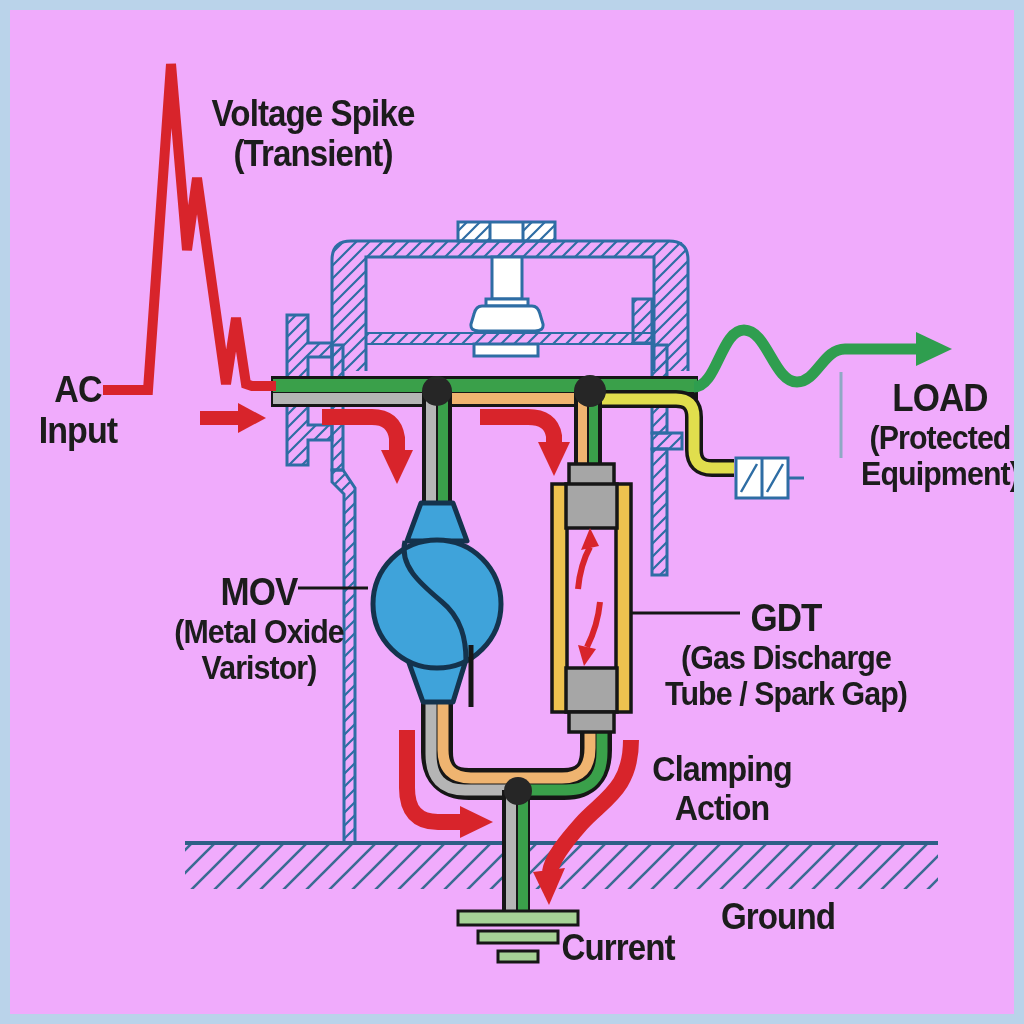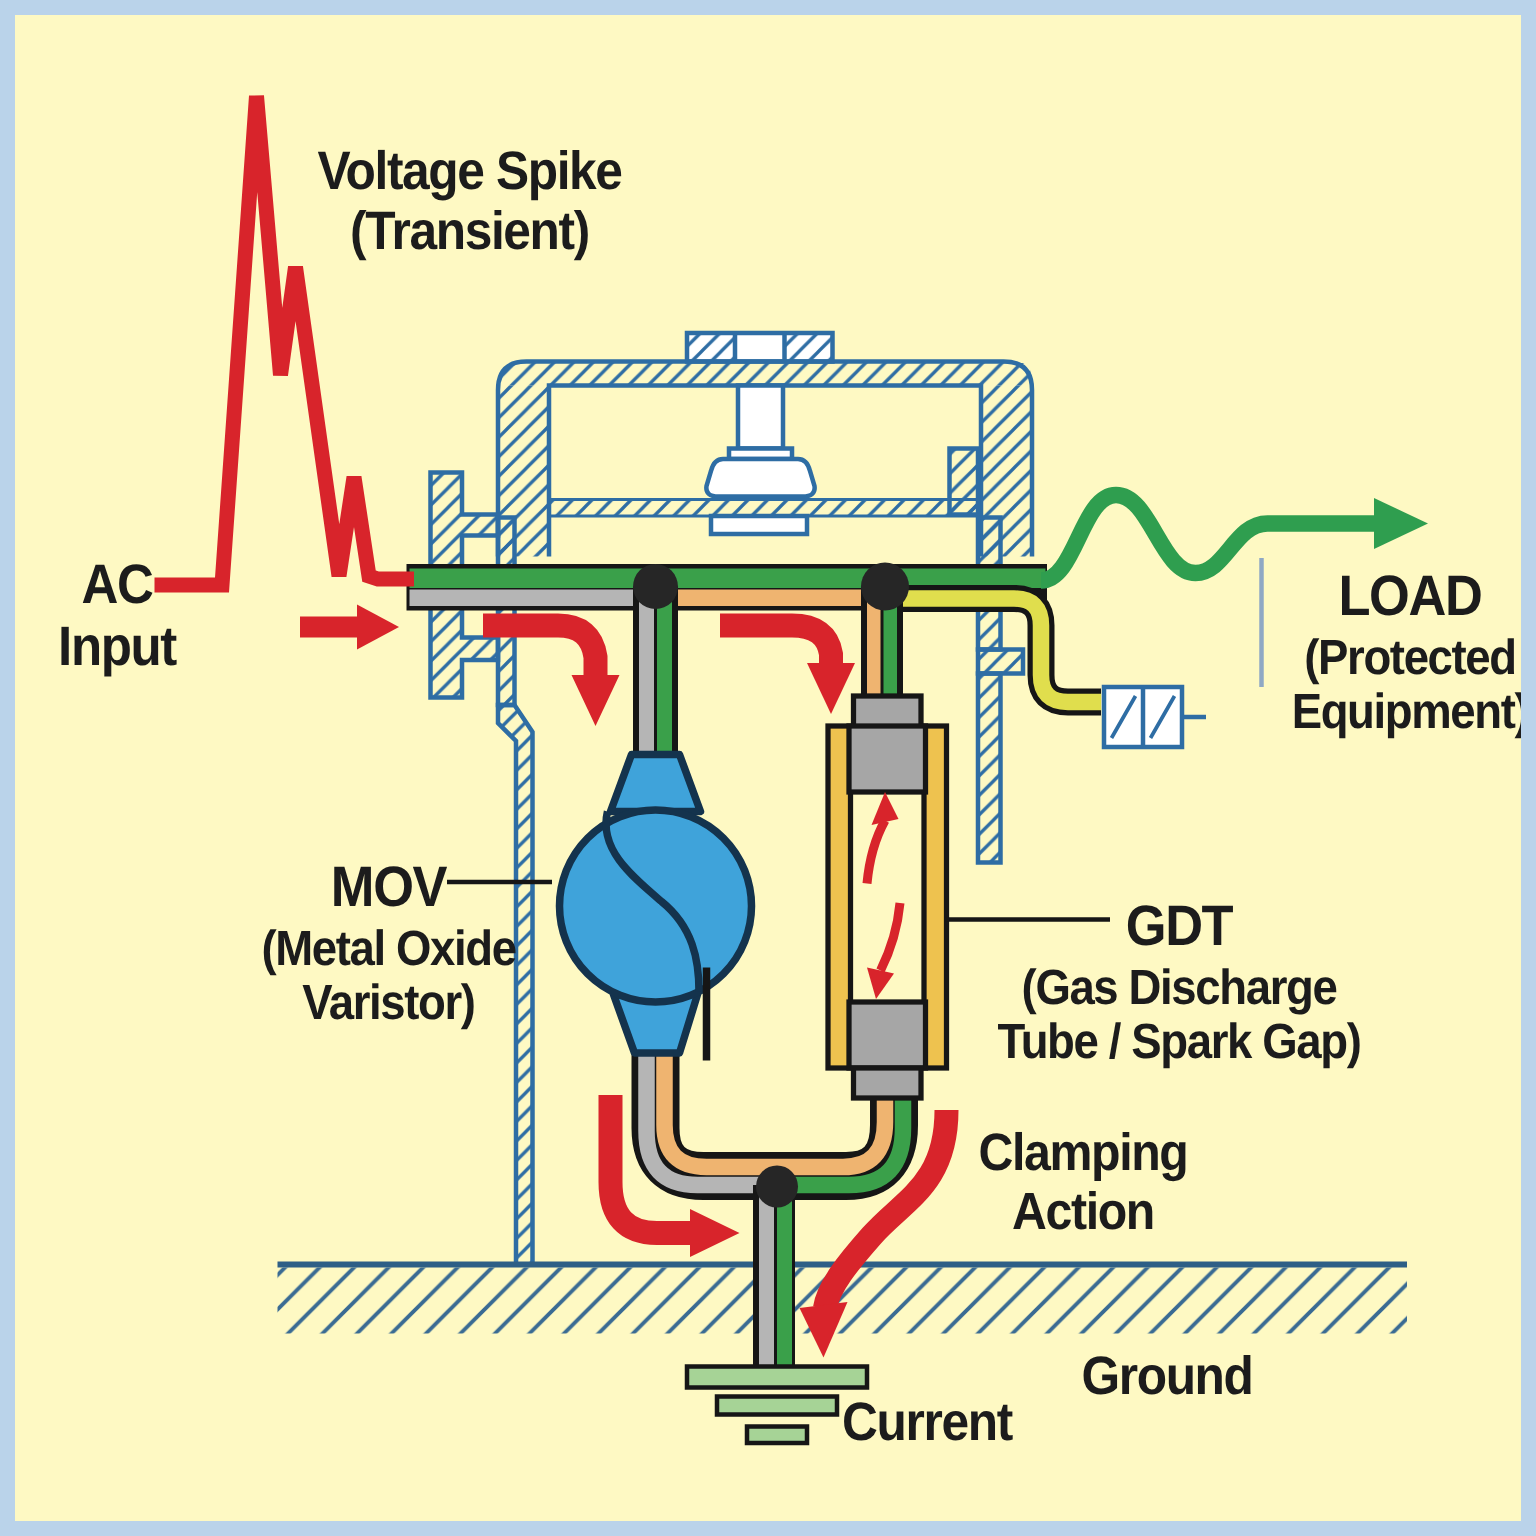--- a/index.html
+++ b/index.html
@@ -1,18 +1,18 @@
 <!DOCTYPE html>
 <html><head>
 <meta charset="utf-8">
 <style>
   html,body{margin:0;padding:0;}
   .frame{
     position:relative; width:1024px; height:1024px; box-sizing:border-box;
-    background:#fef9c3; border:10px solid #bad3ea; overflow:hidden;
+    background:#f0abfc; border:10px solid #bad3ea; overflow:hidden;
     font-family:"Liberation Sans", sans-serif;
   }
   svg.diagram{position:absolute; left:0; top:0; width:1004px; height:1004px;}
   .lbl{
     position:absolute; color:#1c1c1c; font-weight:700; text-align:center;
     line-height:1.1; letter-spacing:-1px; white-space:nowrap;
     transform:translateX(-50%) scaleX(.92); transform-origin:center top;
   }
   .lbl span{display:block; font-size:33px;}
   .lbl span.big{font-size:38px;}

